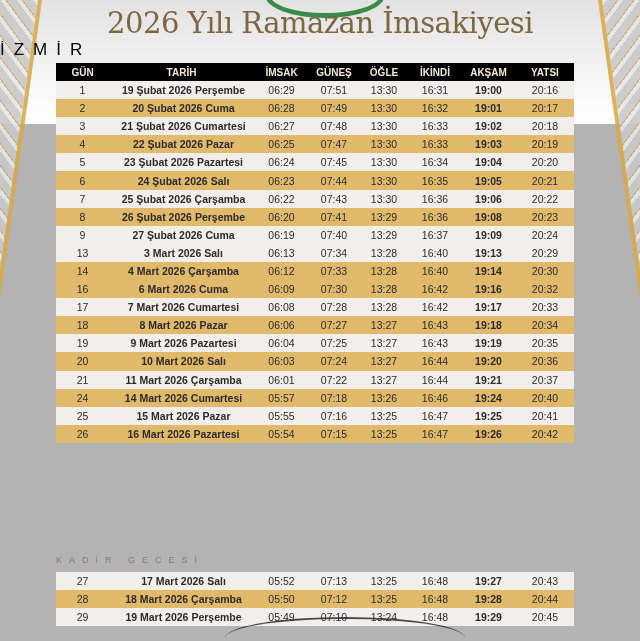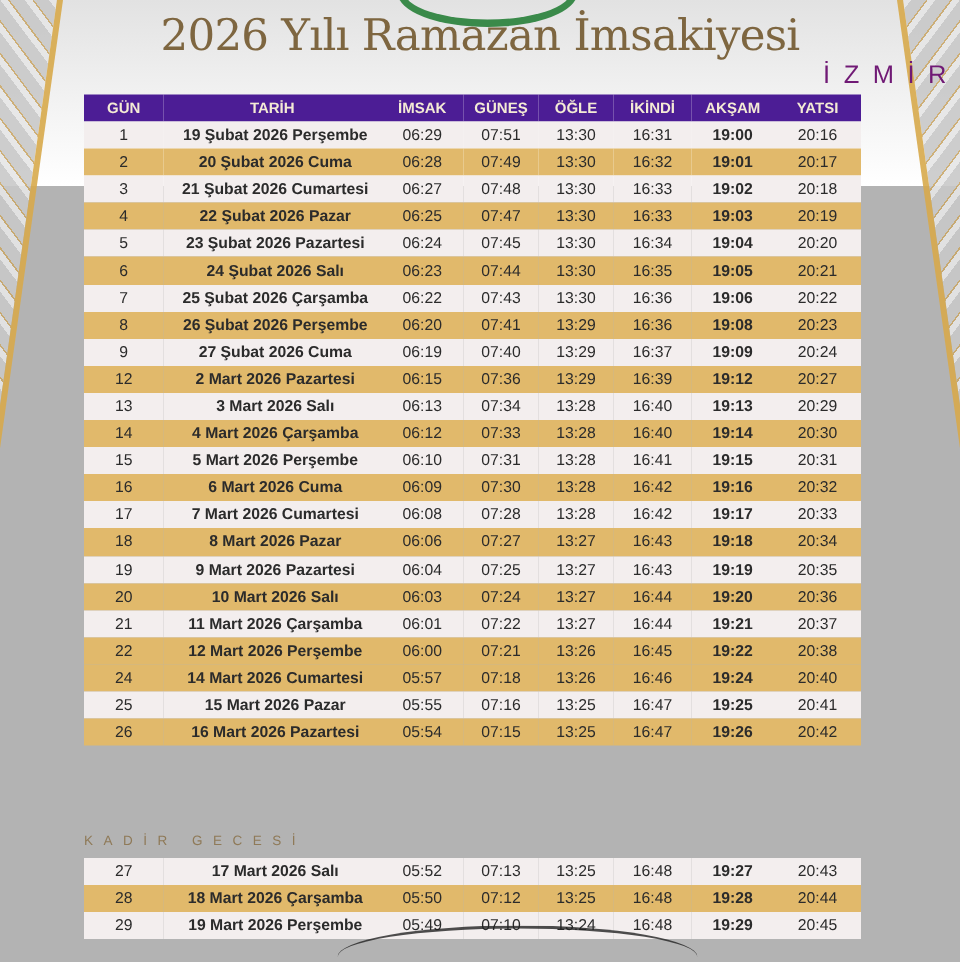--- a/index.html
+++ b/index.html
@@ -28,29 +28,29 @@
   }
   .logo {
     position:absolute; left:265px; top:-28px; width:110px; height:36px;
     border:5px solid #3a8a4a; border-radius:50%; border-top-color:transparent;
   }
   .title {
     position:absolute; left:0; width:640px; top:6px; text-align:center;
     font-family:"DejaVu Serif", serif; font-size:29px; color:#7e6640; letter-spacing:-0.5px;
   }
   .city {
-    position:absolute; left:0; width:640px; top:40px; text-align:right;
-    font-size:17px; color:#701a75; letter-spacing:9px;
+    position:absolute; left:0; width:640px; top:40px; text-align:left;
+    font-size:17px; color:#000000; letter-spacing:9px;
   }
   table {
     position:absolute; left:56px; width:518px; border-collapse:collapse;
     font-size:10.5px; color:#2b2b2b;
   }
   table td, table th { height:18.1px; padding:0; text-align:center; }
-  thead th { background:#4c1d95; color:#f4ead5; font-weight:bold; font-size:10px; height:18px; }
+  thead th { background:#000000; color:#f4ead5; font-weight:bold; font-size:10px; height:18px; }
   tbody tr.odd td { background:#f3eeee; }
   tbody tr.even td { background:#e1b96b; }
   td.date { text-align:center; font-weight:bold; padding-left:4px; }
   td.aksam { font-weight:bold; }
   #main-table { top:63px; }
   #kadir-table { top:572px; }
   .kadir {
     position:absolute; left:56px; width:518px; top:555px; text-align:left;
     font-size:9px; letter-spacing:7px; color:#8f7a58;
   }
@@ -179,60 +179,40 @@
       <tr class="odd">
         <td>9</td>
         <td class="date">27 Şubat 2026 Cuma</td>
         <td>06:19</td>
         <td>07:40</td>
         <td>13:29</td>
         <td>16:37</td>
         <td class="aksam">19:09</td>
         <td>20:24</td>
       </tr>
-      <tr class="even">
-        <td>12</td>
-        <td class="date">2 Mart 2026 Pazartesi</td>
-        <td>06:15</td>
-        <td>07:36</td>
-        <td>13:29</td>
-        <td>16:39</td>
-        <td class="aksam">19:12</td>
-        <td>20:27</td>
-      </tr>
       <tr class="odd">
         <td>13</td>
         <td class="date">3 Mart 2026 Salı</td>
         <td>06:13</td>
         <td>07:34</td>
         <td>13:28</td>
         <td>16:40</td>
         <td class="aksam">19:13</td>
         <td>20:29</td>
       </tr>
       <tr class="even">
         <td>14</td>
         <td class="date">4 Mart 2026 Çarşamba</td>
         <td>06:12</td>
         <td>07:33</td>
         <td>13:28</td>
         <td>16:40</td>
         <td class="aksam">19:14</td>
         <td>20:30</td>
       </tr>
-      <tr class="odd">
-        <td>15</td>
-        <td class="date">5 Mart 2026 Perşembe</td>
-        <td>06:10</td>
-        <td>07:31</td>
-        <td>13:28</td>
-        <td>16:41</td>
-        <td class="aksam">19:15</td>
-        <td>20:31</td>
-      </tr>
       <tr class="even">
         <td>16</td>
         <td class="date">6 Mart 2026 Cuma</td>
         <td>06:09</td>
         <td>07:30</td>
         <td>13:28</td>
         <td>16:42</td>
         <td class="aksam">19:16</td>
         <td>20:32</td>
       </tr>
@@ -278,30 +258,20 @@
       </tr>
       <tr class="odd">
         <td>21</td>
         <td class="date">11 Mart 2026 Çarşamba</td>
         <td>06:01</td>
         <td>07:22</td>
         <td>13:27</td>
         <td>16:44</td>
         <td class="aksam">19:21</td>
         <td>20:37</td>
-      </tr>
-      <tr class="even">
-        <td>22</td>
-        <td class="date">12 Mart 2026 Perşembe</td>
-        <td>06:00</td>
-        <td>07:21</td>
-        <td>13:26</td>
-        <td>16:45</td>
-        <td class="aksam">19:22</td>
-        <td>20:38</td>
       </tr>
       <tr class="even">
         <td>24</td>
         <td class="date">14 Mart 2026 Cumartesi</td>
         <td>05:57</td>
         <td>07:18</td>
         <td>13:26</td>
         <td>16:46</td>
         <td class="aksam">19:24</td>
         <td>20:40</td>

